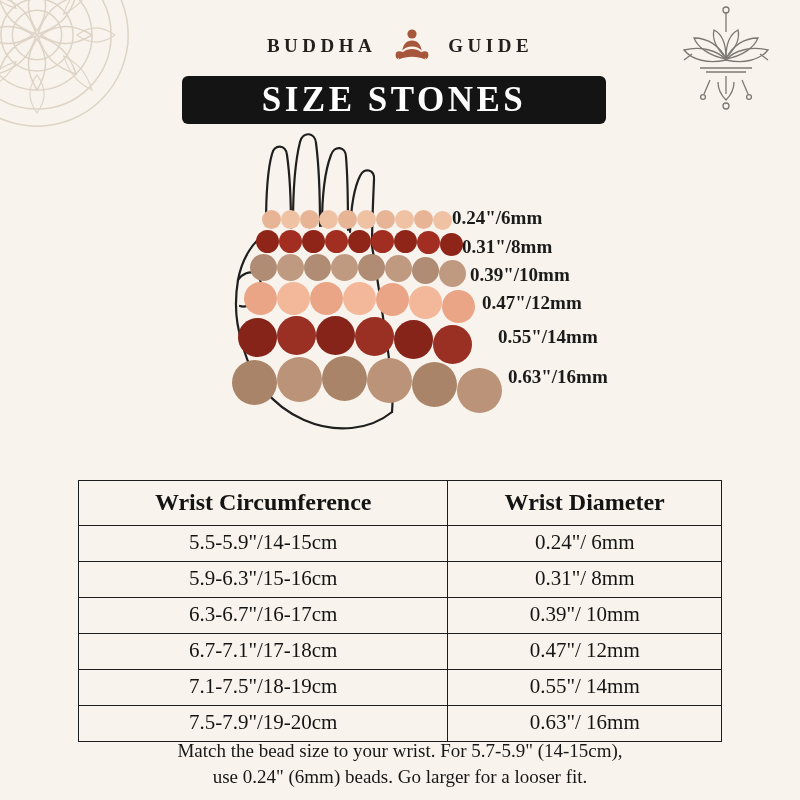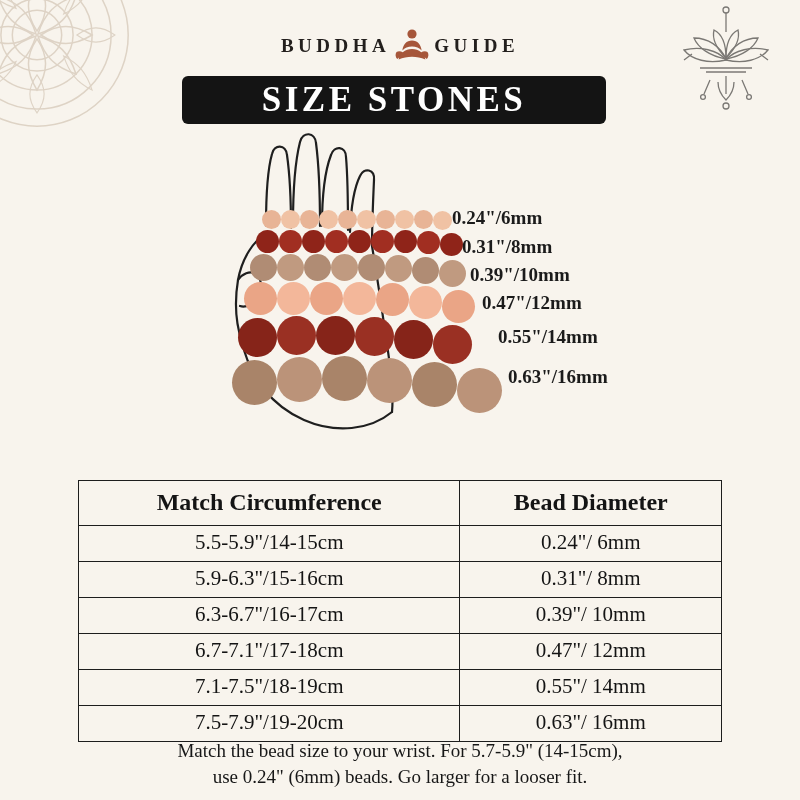--- a/index.html
+++ b/index.html
@@ -31,20 +31,21 @@
     opacity: .8;
   }
 
   
   .brand {
     position: absolute;
     left: 0; right: 0; top: 26px;
     display: flex;
     align-items: center;
     justify-content: center;
+    gap: 14px;
   }
   .brand-word {
     font-family: "Liberation Serif", serif;
     font-size: 19px;
     letter-spacing: 4.5px;
     font-weight: 700;
     color: #231f1d;
   }
   .brand-logo { width: 44px; height: 40px; }
 
@@ -304,22 +305,22 @@
     <span class="size-label" style="left:32px;  top:108px;">0.31"/8mm</span>
     <span class="size-label" style="left:40px;  top:136px;">0.39"/10mm</span>
     <span class="size-label" style="left:52px;  top:164px;">0.47"/12mm</span>
     <span class="size-label" style="left:68px;  top:198px;">0.55"/14mm</span>
     <span class="size-label" style="left:78px;  top:238px;">0.63"/16mm</span>
   </div>
 
   <table class="size-table">
     <thead>
       <tr>
-        <th>Match Circumference</th>
-        <th>Bead Diameter</th>
+        <th>Wrist Circumference</th>
+        <th>Wrist Diameter</th>
       </tr>
     </thead>
     <tbody>
       <tr>
         <td>5.5-5.9"/14-15cm</td>
         <td>0.24"/ 6mm</td>
       </tr>
       <tr>
         <td>5.9-6.3"/15-16cm</td>
         <td>0.31"/ 8mm</td>

